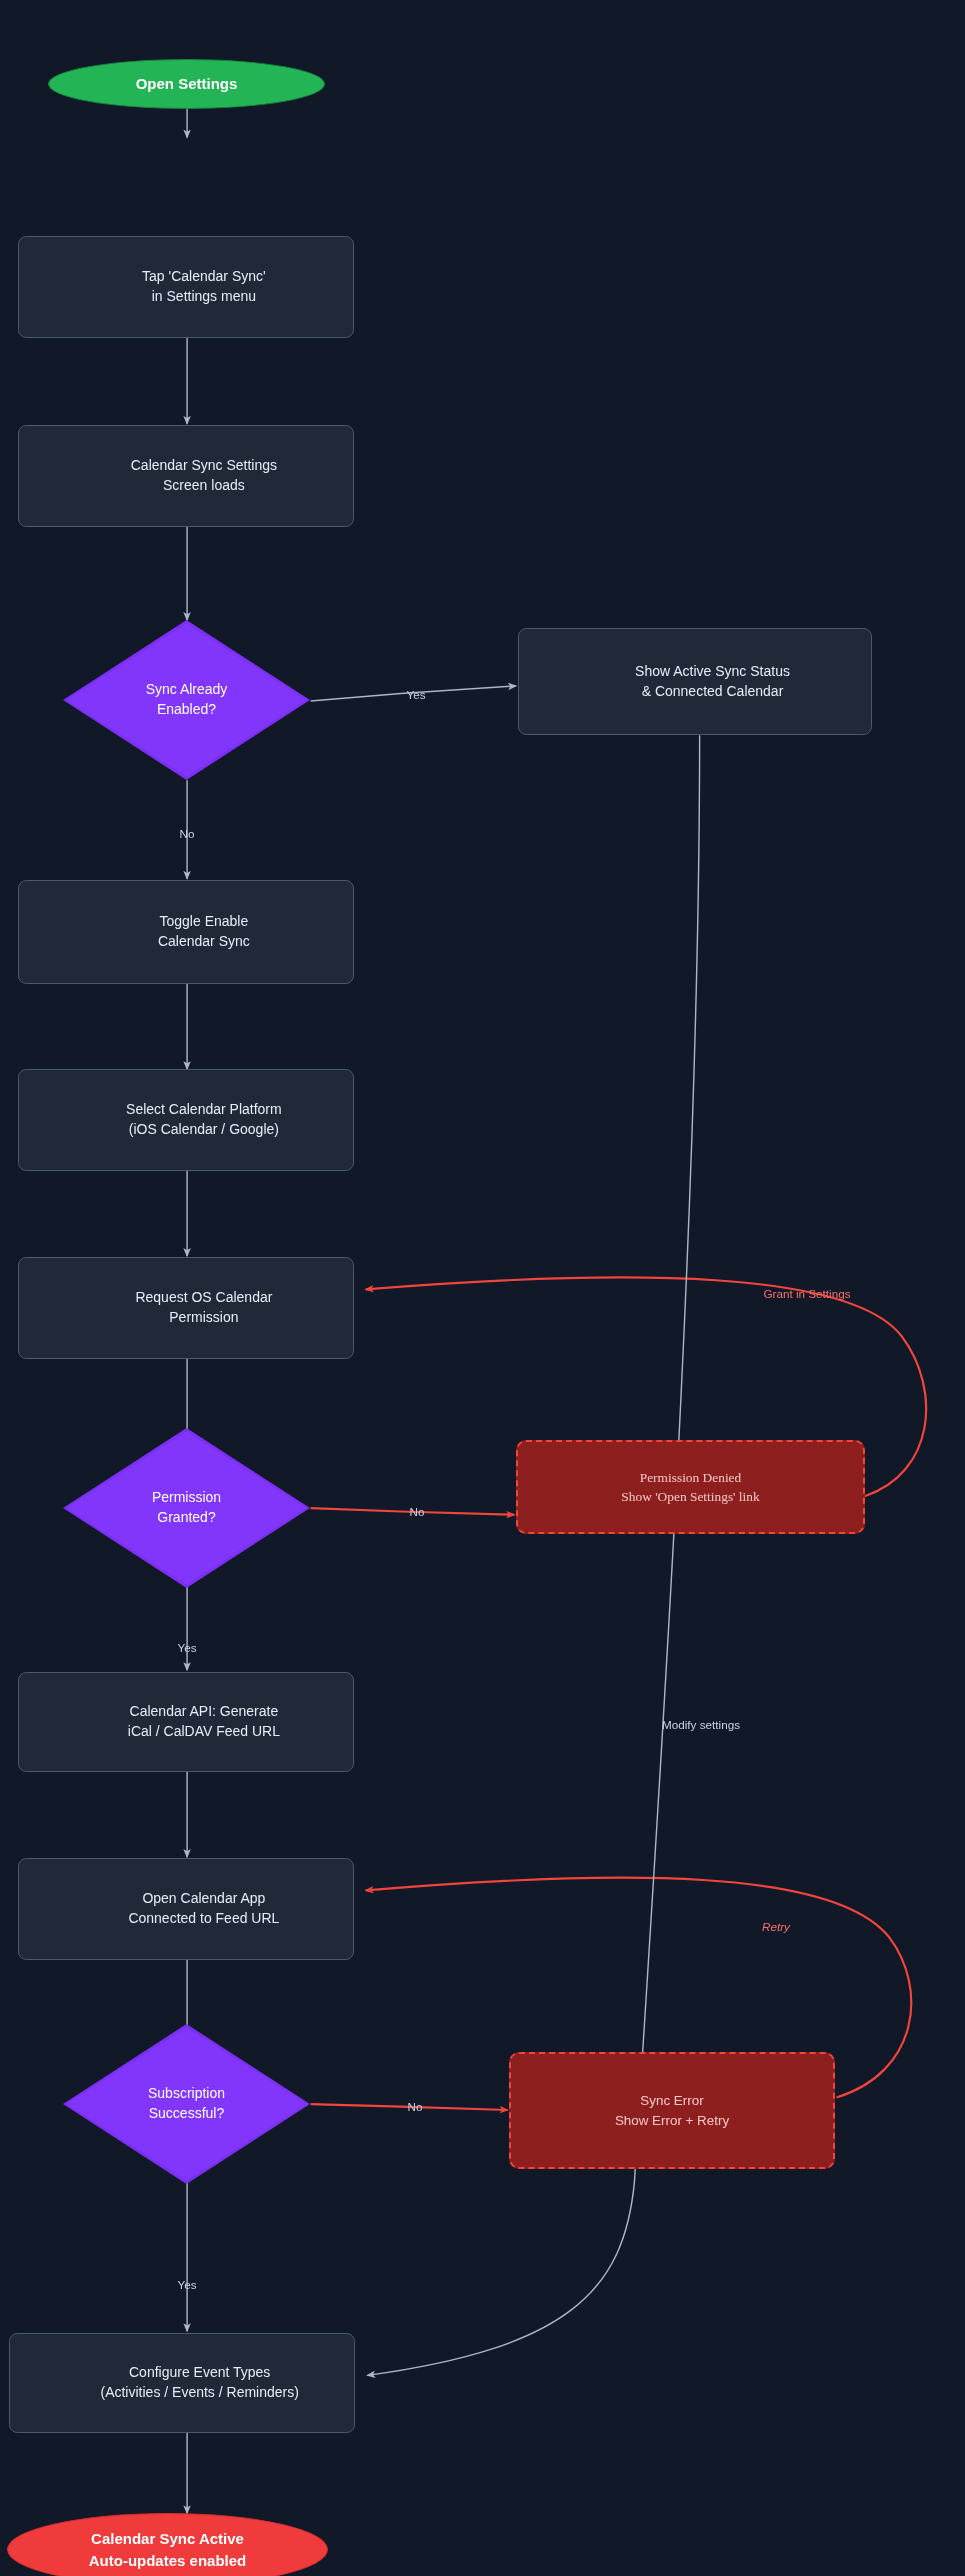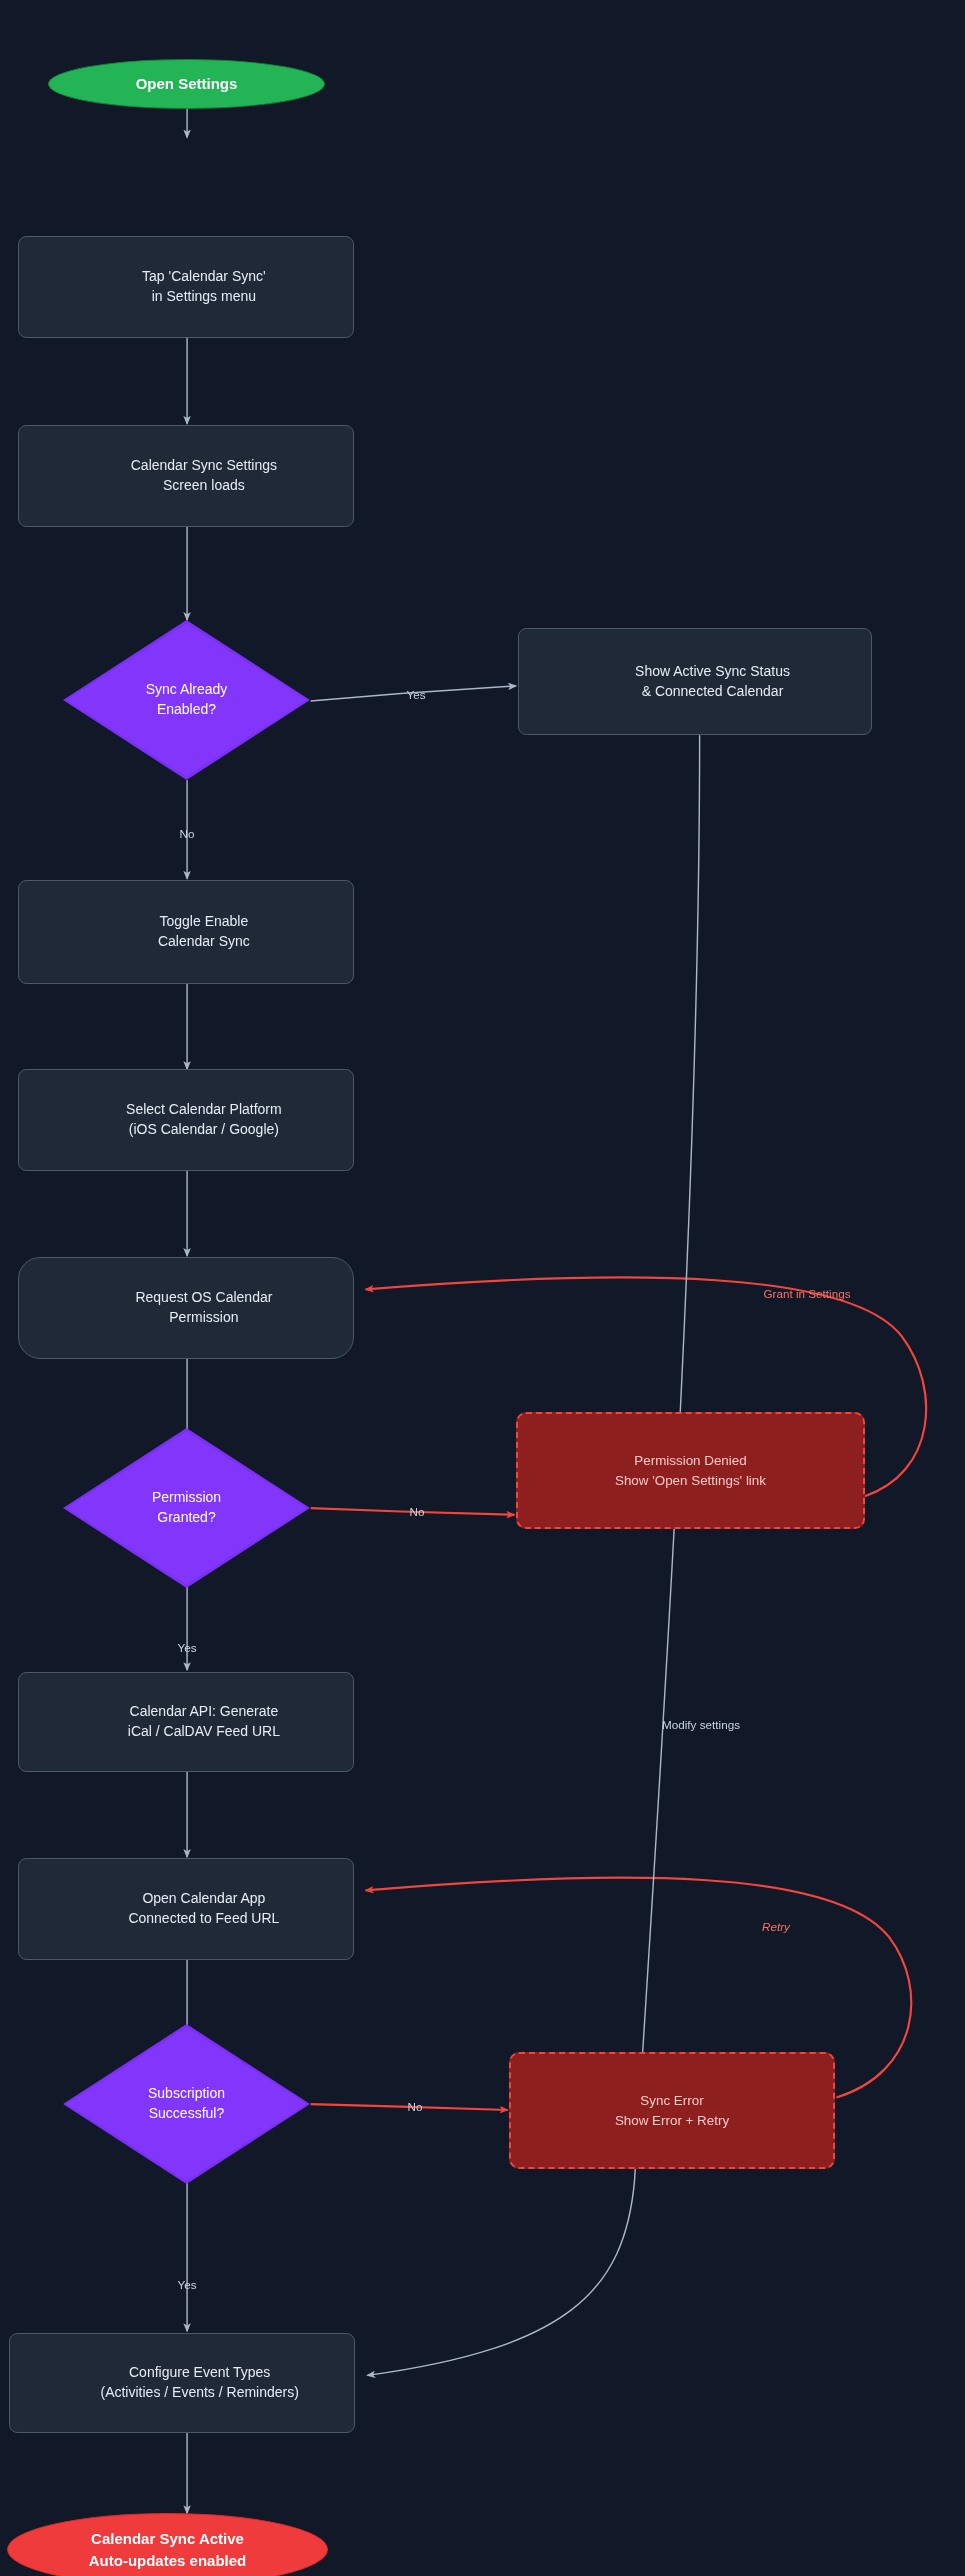--- a/index.html
+++ b/index.html
@@ -191,32 +191,32 @@
   <div class="node node-process" style="left:18.4px; top:836px; width:336px; height:104px;">
     <span>Toggle Enable
 Calendar Sync</span>
   </div>
 
   <div class="node node-process" style="left:18.4px; top:1025px; width:336px; height:102px;">
     <span>Select Calendar Platform
 (iOS Calendar / Google)</span>
   </div>
 
-  <div class="node node-process" style="left:18.4px; top:1213px; width:336px; height:102px;border-radius:22px;">
+  <div class="node node-process" style="left:18.4px; top:1213px; width:336px; height:102px;">
     <span>Request OS Calendar
 Permission</span>
   </div>
 
   <div class="node node-decision" style="left:63px; top:1384px; width:247px; height:160px;">
     <span class="diamond-shape"></span>
     <span class="diamond-label">Permission
 Granted?</span>
   </div>
 
-  <div class="node node-error" style="left:516px; top:1368px; width:349px; height:117px;">
+  <div class="node node-error" style="left:516px; top:1396px; width:349px; height:94px;font-family:Liberation Serif, serif;">
     <span>Permission Denied
 Show 'Open Settings' link</span>
   </div>
 
   <div class="node node-process" style="left:18.4px; top:1628px; width:336px; height:100px;">
     <span>Calendar API: Generate
 iCal / CalDAV Feed URL</span>
   </div>
 
   <div class="node node-process" style="left:18.4px; top:1814px; width:336px; height:102px;">

